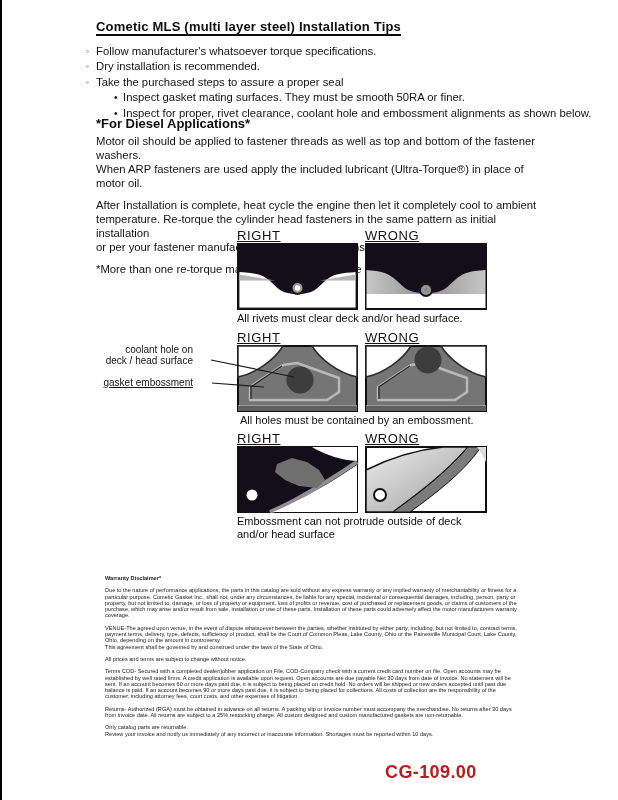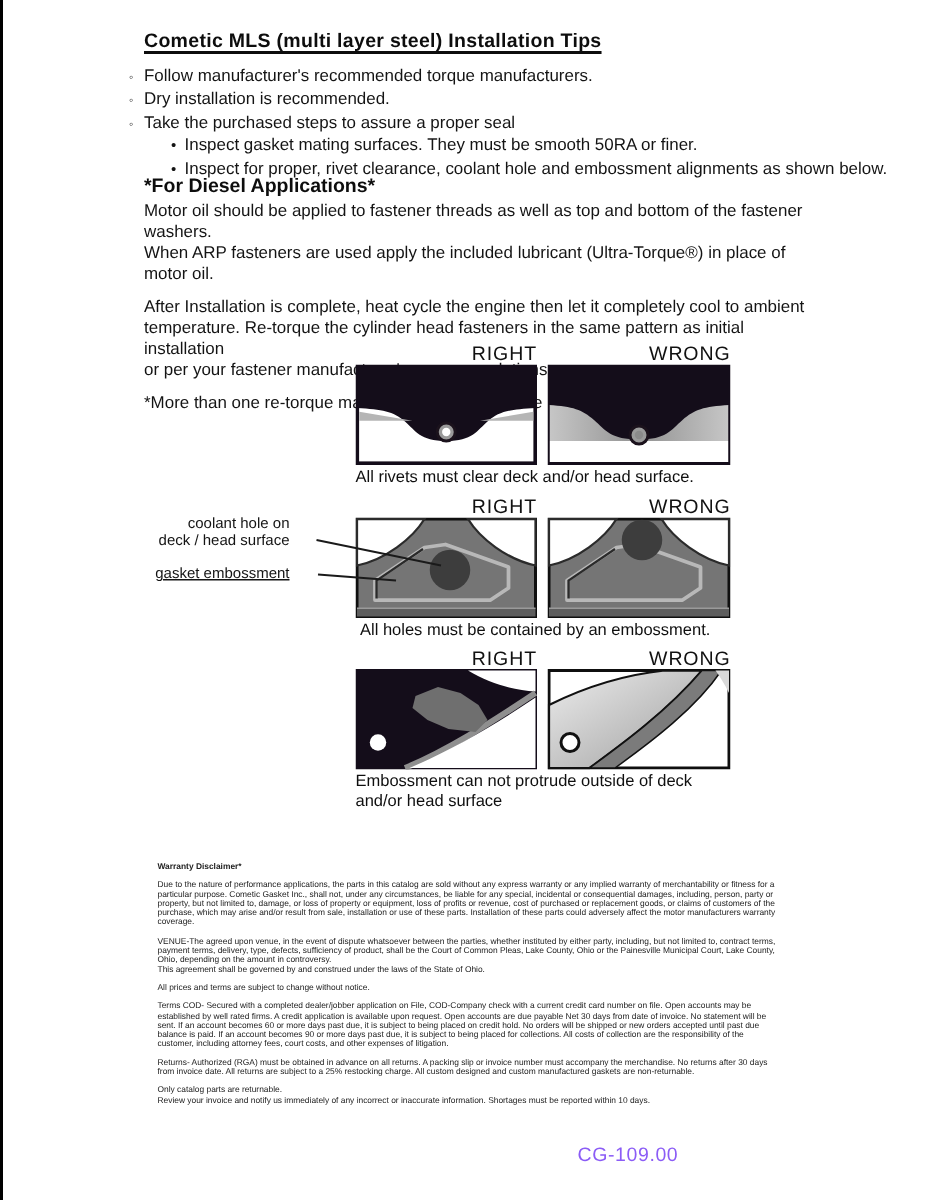--- a/index.html
+++ b/index.html
@@ -20,52 +20,52 @@
   .tip-marker{width:10px;font-size:8px;line-height:15.4px;flex:0 0 auto;}
   .sub{margin-left:28px;}
   .sub .tip-marker{font-size:10px;width:9px;}
 
   .diesel-heading{position:absolute;left:96px;top:116px;font-size:13px;font-weight:bold;color:#0d0d0d;white-space:nowrap;}
   .diesel-paragraphs{position:absolute;left:96px;top:134px;width:450px;font-size:11.3px;line-height:14px;color:#141414;}
   .diesel-paragraphs p{margin:0 0 8px 0;white-space:pre-line;}
 
   .diag-row{position:absolute;left:0;width:618px;}
   .row1{top:228px;} .row2{top:330px;} .row3{top:431px;}
-  .rw-label{position:absolute;top:0;font-size:13px;letter-spacing:0.6px;color:#111;text-align:right;white-space:nowrap;}
+  .rw-label{position:absolute;top:0;font-size:13px;letter-spacing:0.6px;color:#111;text-align:left;white-space:nowrap;text-decoration:underline;}
   .rw-right{left:237px;width:121px;}
   .rw-wrong{left:365px;width:122px;}
   .dbox{position:absolute;top:15px;}
   .dbox-left{left:237px;}
   .dbox-right{left:365px;}
   .caption{position:absolute;left:237px;top:84px;font-size:11px;line-height:13px;color:#0f0f0f;white-space:pre-line;}
   .row2 .caption{left:240px;}
 
   .anno{position:absolute;left:74px;width:119px;text-align:right;font-size:10px;line-height:10.5px;color:#141414;white-space:pre-line;}
   .anno1{top:15px;}
   .anno2{top:48px;text-decoration:underline;}
   .leader-svg{position:absolute;left:0;top:0;width:618px;height:85px;pointer-events:none;}
 
   .legal{position:absolute;left:105px;top:575px;width:412px;font-size:5.6px;line-height:6.3px;color:#222;}
   .legal-heading{font-weight:bold;margin:0 0 6px 0;}
   .legal p{margin:0 0 6px 0;white-space:pre-line;}
 
-  .page-number{position:absolute;left:385px;top:762px;font-size:13px;letter-spacing:0.4px;color:#8b5cf6;white-space:nowrap;}
+  .page-number{position:absolute;left:385px;top:762px;font-size:18px;letter-spacing:0.4px;color:#b91c1c;white-space:nowrap;font-weight:bold;}
 </style>
 </head>
 <body>
 
 <div class="page">
   <div class="edge-line"></div>
 
   <div class="doc-title">Cometic MLS (multi layer steel) Installation Tips</div>
 
   <div class="tips">
     <div class="tip-row">
       <span class="tip-marker">◦</span>
-      <span>Follow manufacturer's recommended torque manufacturers.</span>
+      <span>Follow manufacturer's whatsoever torque specifications.</span>
     </div>
     <div class="tip-row">
       <span class="tip-marker">◦</span>
       <span>Dry installation is recommended.</span>
     </div>
     <div class="tip-row">
       <span class="tip-marker">◦</span>
       <span>Take the purchased steps to assure a proper seal</span>
     </div>
     <div class="tip-row sub">

